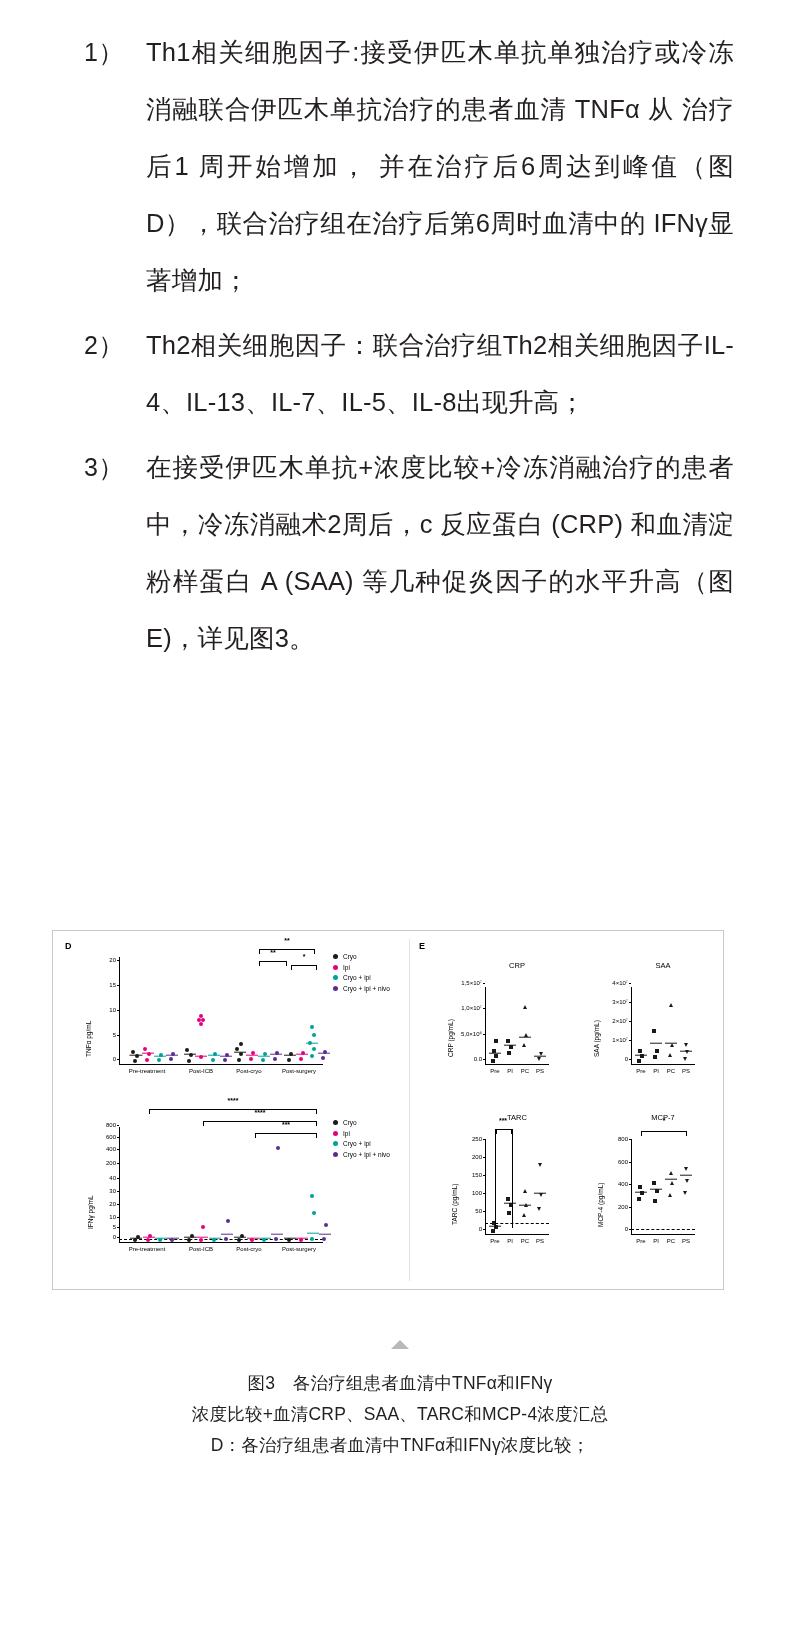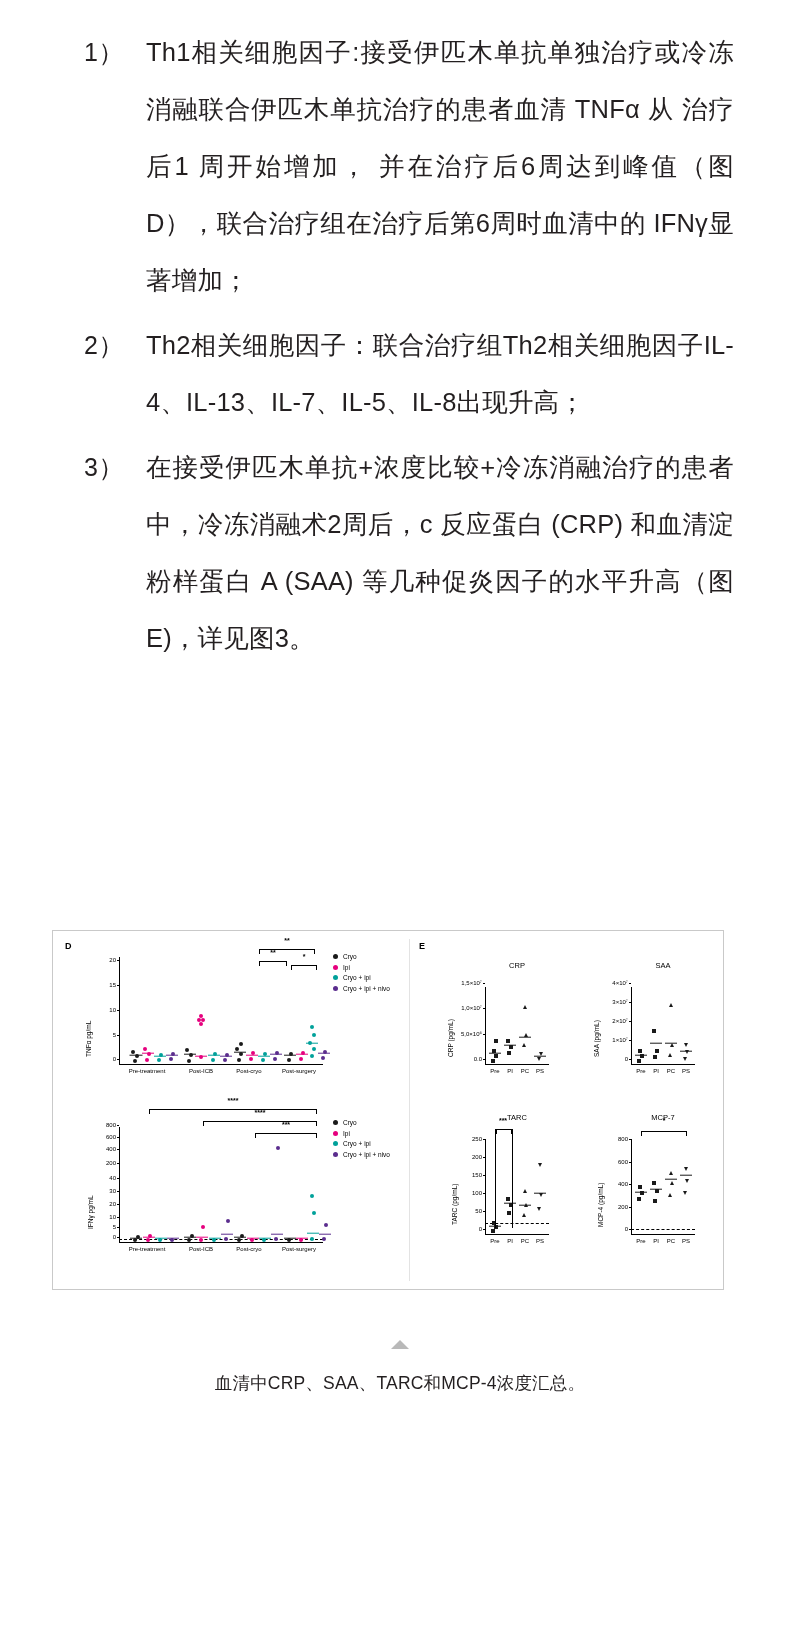--- a/index.html
+++ b/index.html
@@ -609,16 +609,18 @@
 
       <div class="sigline" style="left:10px; width:46px; top:-8px;"></div>
       <div class="sigtxt" style="left:33px; top:-22px;">*</div>
     </div>
 
   </div>
 
   <div class="caret"></div>
 
   <div class="caption">
-    <div>血清中CRP、SAA、TARC和MCP-4浓度汇总。</div>
+    <div>图3　各治疗组患者血清中TNFα和IFNγ</div>
+    <div>浓度比较+血清CRP、SAA、TARC和MCP-4浓度汇总</div>
+    <div>D：各治疗组患者血清中TNFα和IFNγ浓度比较；</div>
   </div>
 
 </div>
 
 </body></html>

